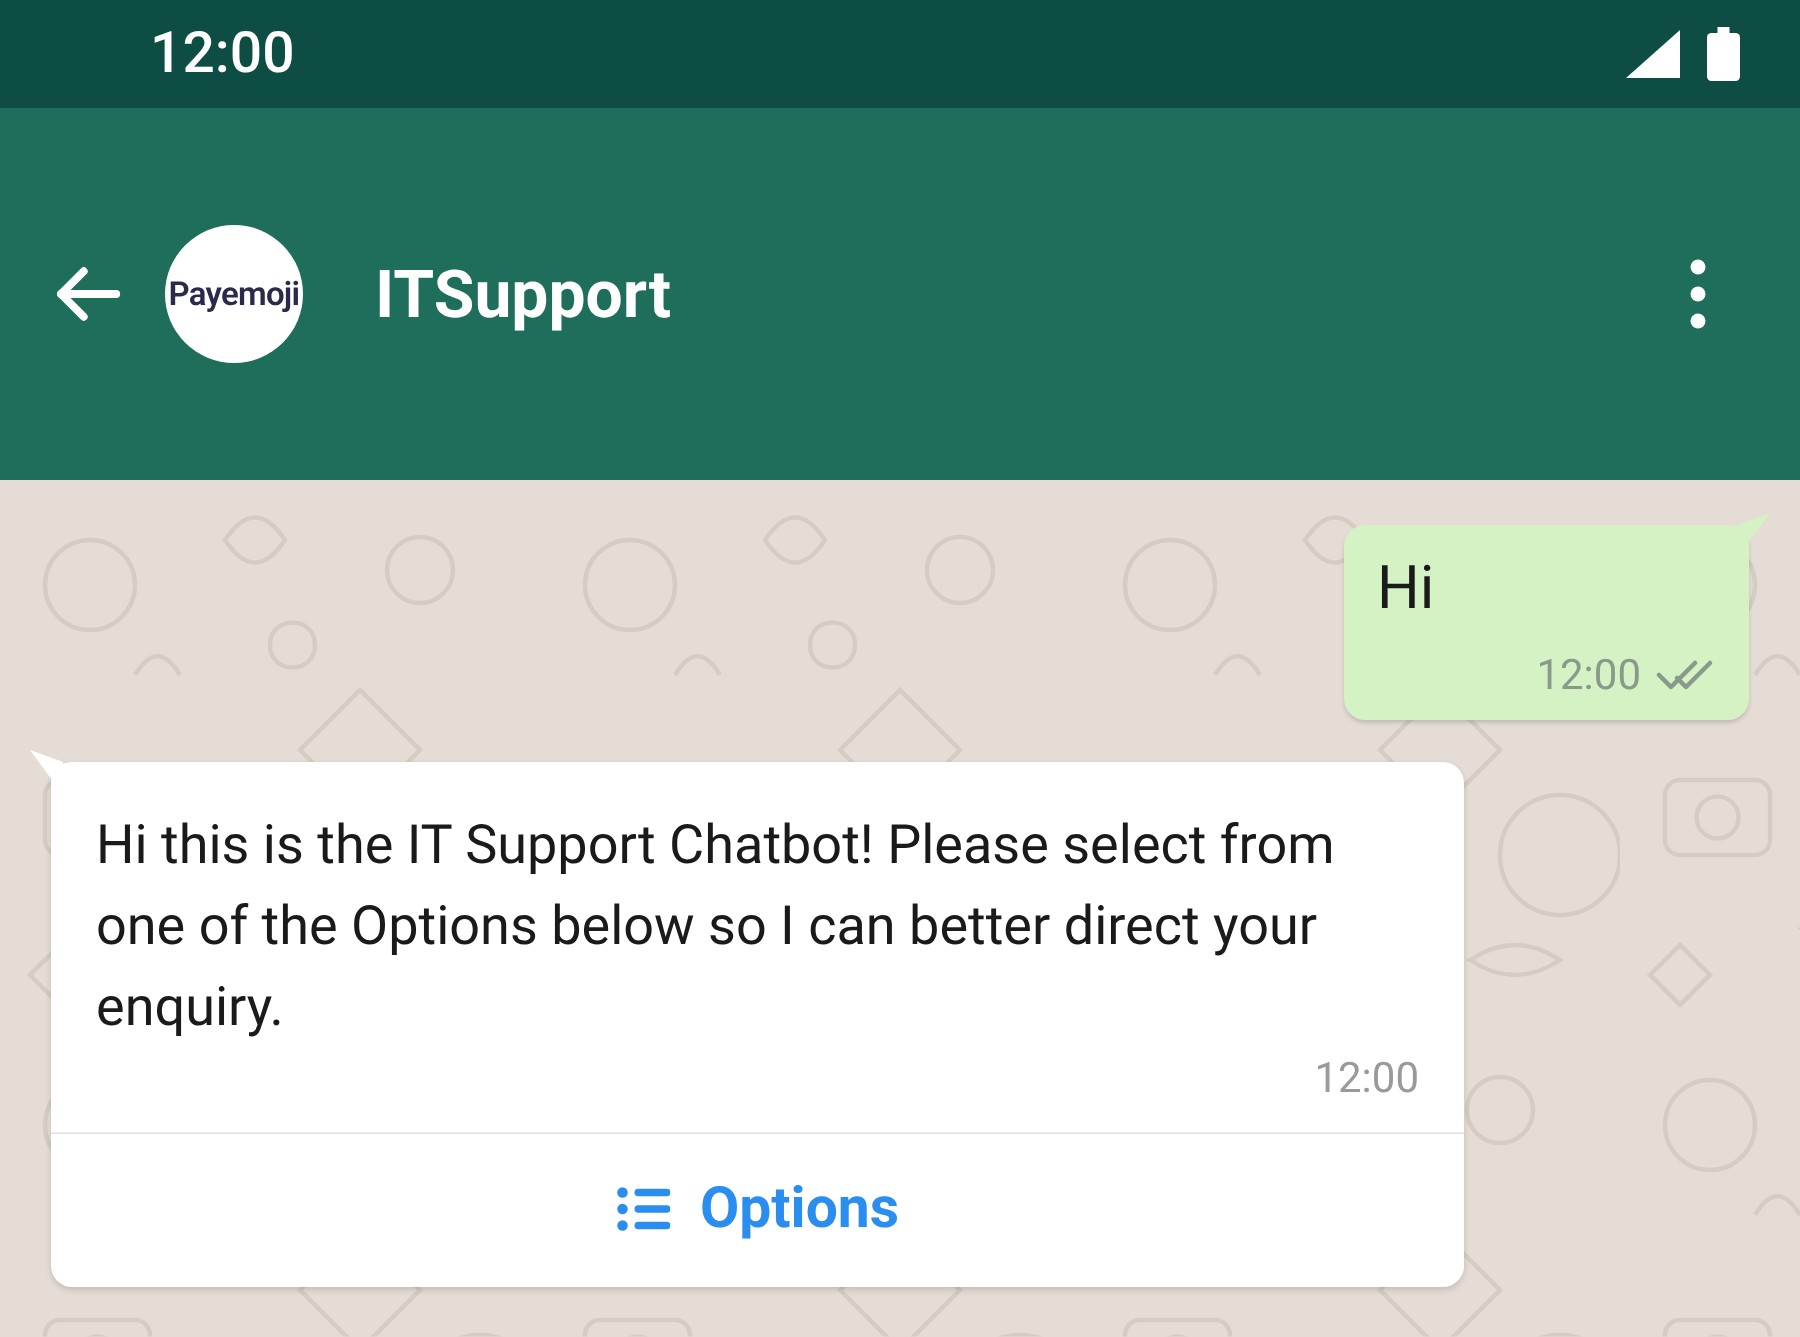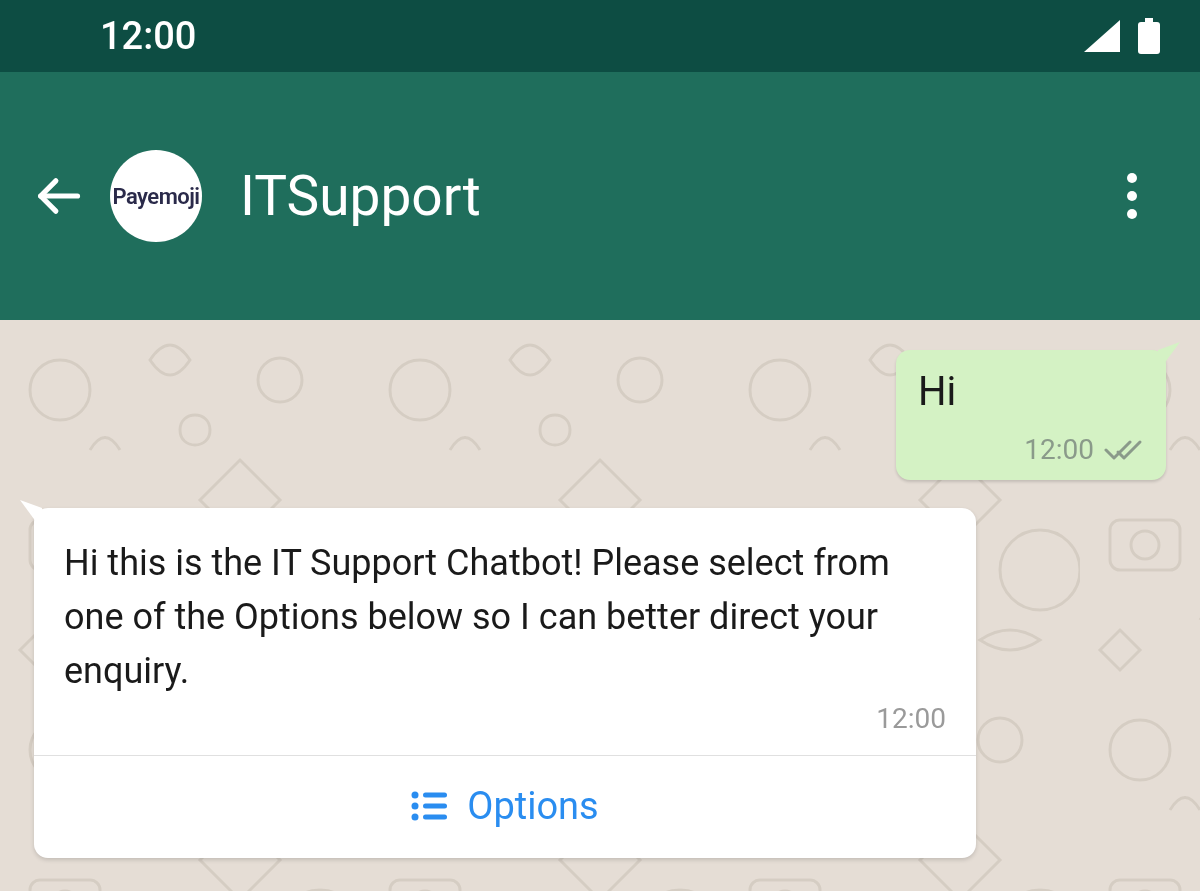--- a/index.html
+++ b/index.html
@@ -31,21 +31,21 @@
     padding: 0 40px 0 30px;
     gap: 24px;
   }
   .back-btn { width: 56px; height: 56px; display:flex; align-items:center; justify-content:center; cursor:pointer; }
   .back-btn svg { display:block; }
   .avatar {
     width: 92px; height: 92px; border-radius: 50%; background:#ffffff;
     display:flex; align-items:center; justify-content:center;
     font-size: 22px; font-weight:600; color:#2a2a4a; letter-spacing:-0.5px;
   }
-  .chat-title { font-size: 55px; font-weight: 400; margin-left: 14px; }
+  .chat-title { font-size: 44px; font-weight: 700; margin-left: 24px; }
   .app-bar .spacer { flex:1; }
   .menu-btn { width:56px; height:56px; display:flex; align-items:center; justify-content:center; cursor:pointer; }
 
   
   .chat-area {
     position: relative;
     height: calc(891px - 72px - 198px);
     background: #e5ddd5;
     padding: 30px 34px;
   }
@@ -96,21 +96,21 @@
     transform: skewY(20deg);
     transform-origin: top right;
   }
   .card-body { padding: 28px 30px 20px 30px; }
   .card-body .text { font-size: 36px; line-height: 1.5; color:#1a1a1a; }
   .card-body .meta { text-align:right; color:#9a9a9a; font-size:28px; margin-top:4px; }
   .card-divider { height:1px; background:#e0e0e0; }
   .card-action {
     display:flex; align-items:center; justify-content:center; gap:20px;
     padding: 28px 0 30px 0;
-    color:#2a8df0; font-size:38px; font-weight:400;
+    color:#2a8df0; font-size:38px; font-weight:700;
     cursor:pointer;
   }
   .card-action svg { display:block; }
 
 </style>
 </head>
 <body>
 
 <div class="status-bar">
   <span>12:00</span>

